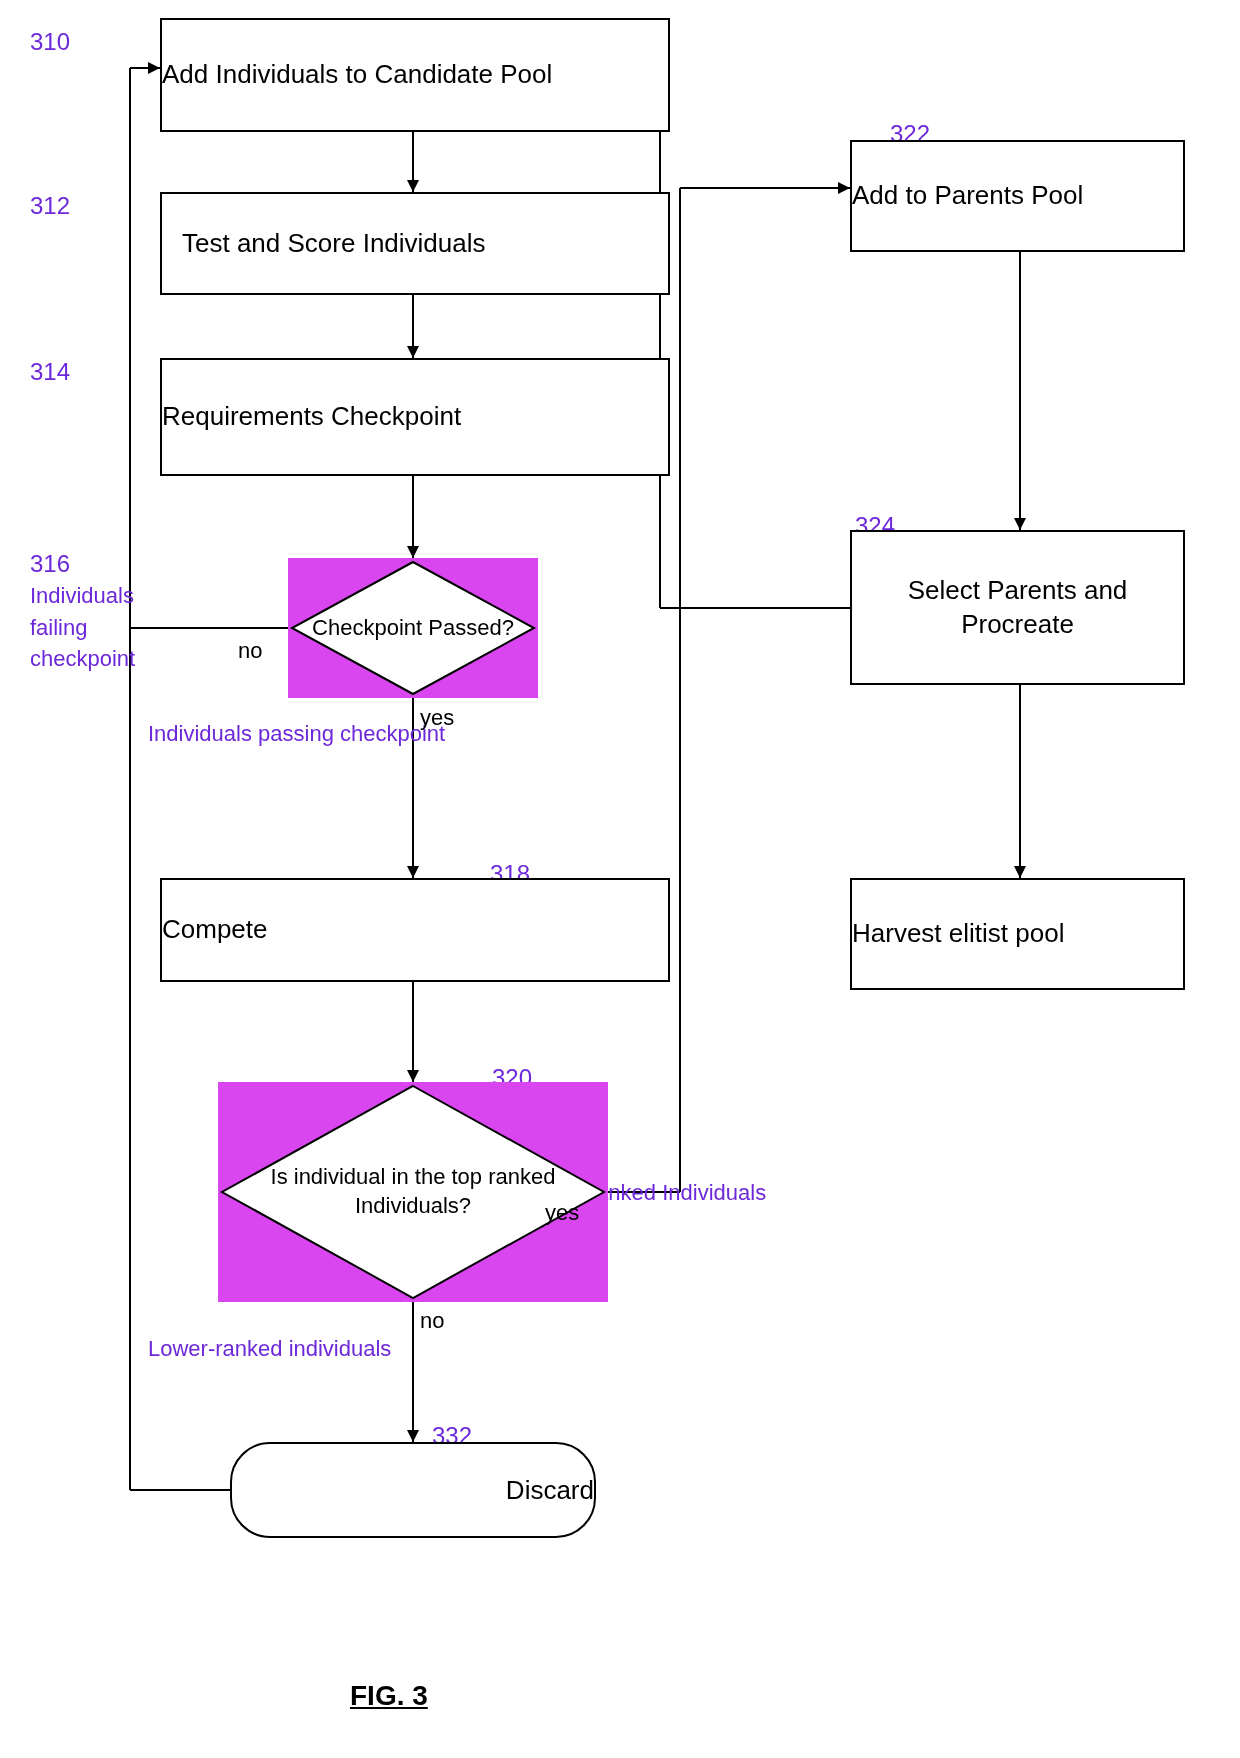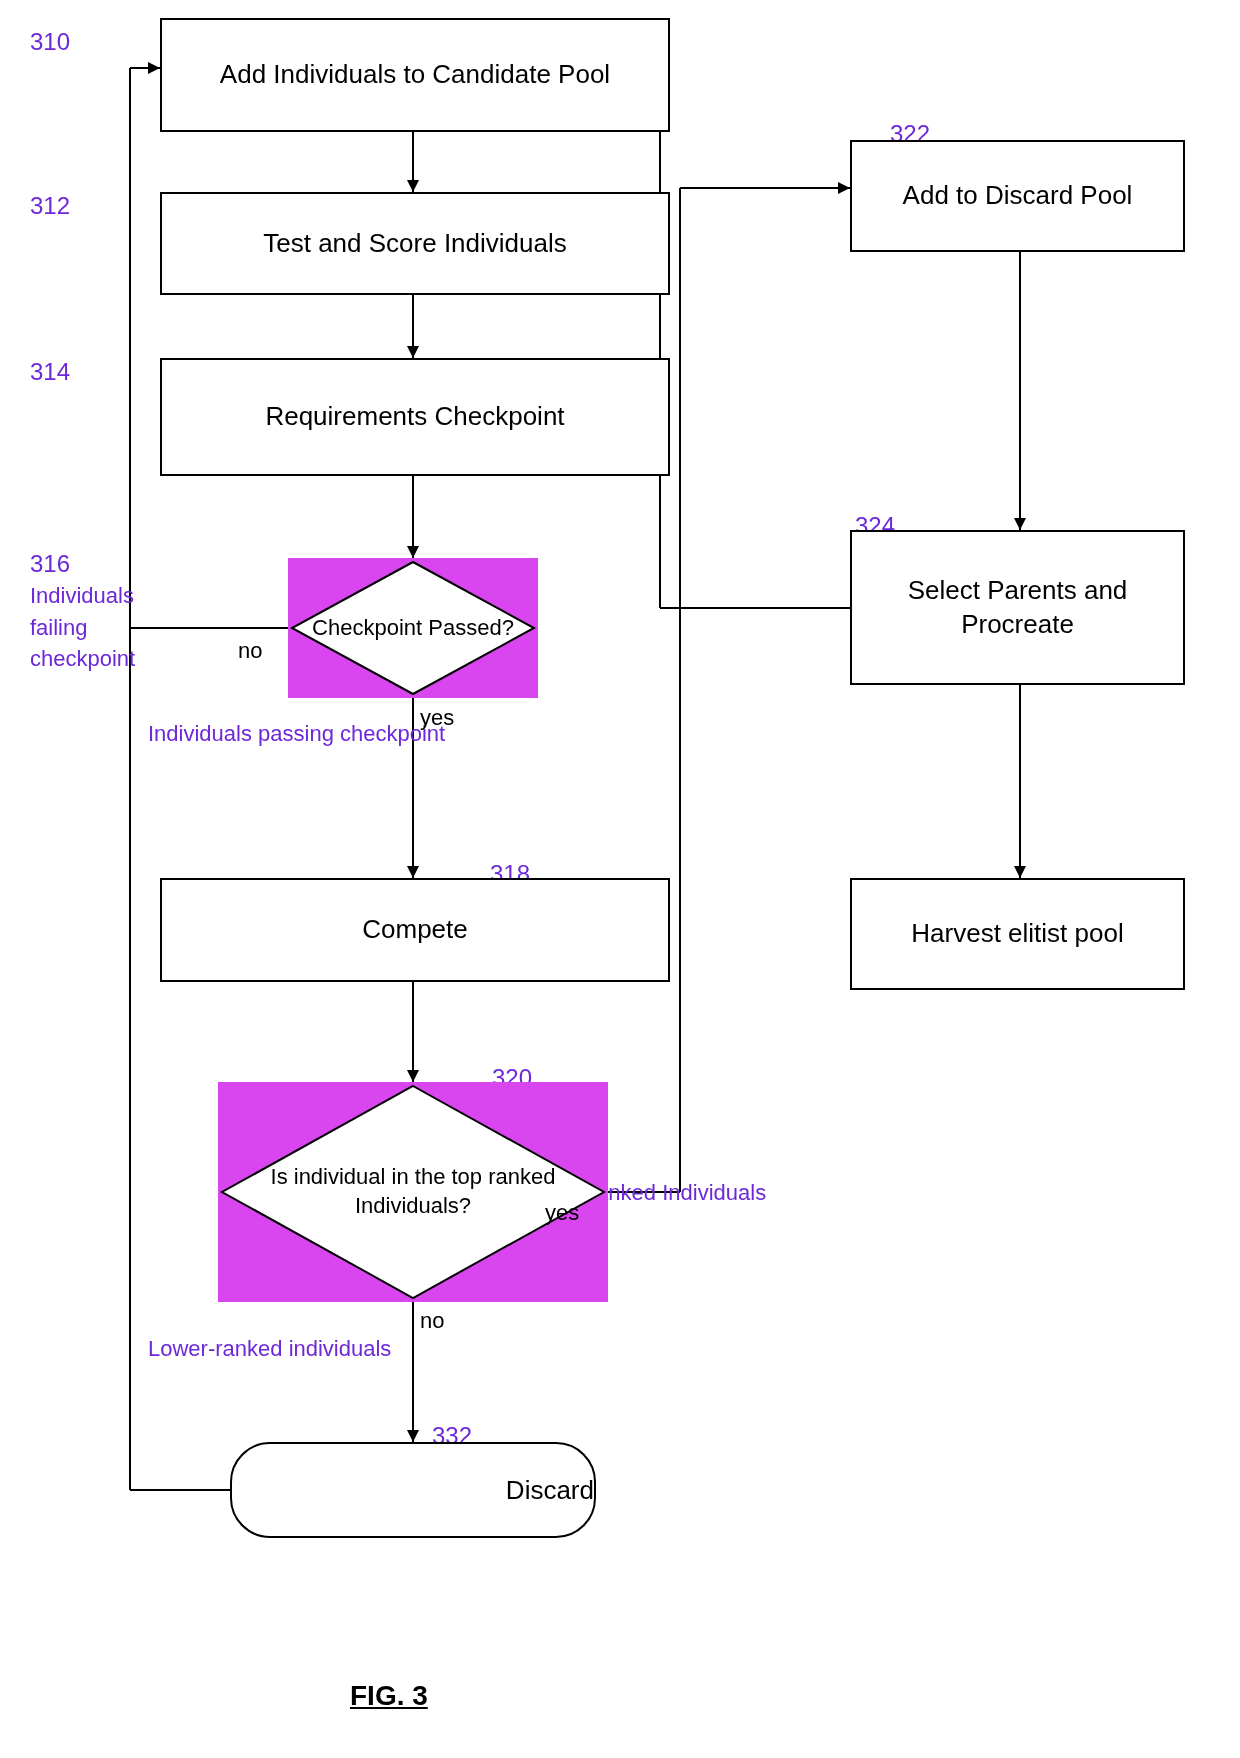--- a/index.html
+++ b/index.html
@@ -15,21 +15,20 @@
       position: relative;
       width: 1240px;
       height: 1758px;
     }
     .box {
       position: absolute;
       border: 2px solid #000;
       background: #fff;
       display: flex;
       align-items: center;
-      justify-content: center;
       text-align: center;
       font-size: 26px;
       font-weight: normal;
       line-height: 1.3;
     }
     .diamond {
       position: absolute;
       background: #d946ef;
       display: flex;
       align-items: center;
@@ -139,21 +138,21 @@
   </svg>
 
   <div class="label" style="left:30px; top:28px;">310</div>
 
   <div class="box" style="left:160px; top:18px; width:510px; height:114px;">
     <span>Add Individuals to Candidate Pool</span>
   </div>
 
   <div class="label" style="left:30px; top:192px;">312</div>
 
-  <div class="box" style="left:160px; top:192px; width:510px; height:103px;">
+  <div class="box" style="left:160px; top:192px; width:510px; height:103px;padding-left:20px;">
     <span>Test and Score Individuals</span>
   </div>
 
   <div class="label" style="left:30px; top:358px;">314</div>
 
   <div class="box" style="left:160px; top:358px; width:510px; height:118px;">
     <span>Requirements Checkpoint</span>
   </div>
 
   <div class="label" style="left:30px; top:548px; line-height:1.3; width:160px;">
@@ -207,21 +206,21 @@
 
   <div class="label" style="left:432px; top:1422px;">332</div>
 
   <div class="rounded-box" style="left:230px; top:1442px; width:366px; height:96px;">
     <span>Discard</span>
   </div>
 
   <div class="label" style="left:890px; top:120px;">322</div>
 
   <div class="box" style="left:850px; top:140px; width:335px; height:112px;">
-    <span>Add to Discard Pool</span>
+    <span>Add to Parents Pool</span>
   </div>
 
   <div class="label" style="left:855px; top:512px;">324</div>
 
   <div class="box" style="left:850px; top:530px; width:335px; height:155px;">
     <span>Select Parents and Procreate</span>
   </div>
 
   <div class="label" style="left:855px; top:860px;margin-top:23px;">326</div>
 

